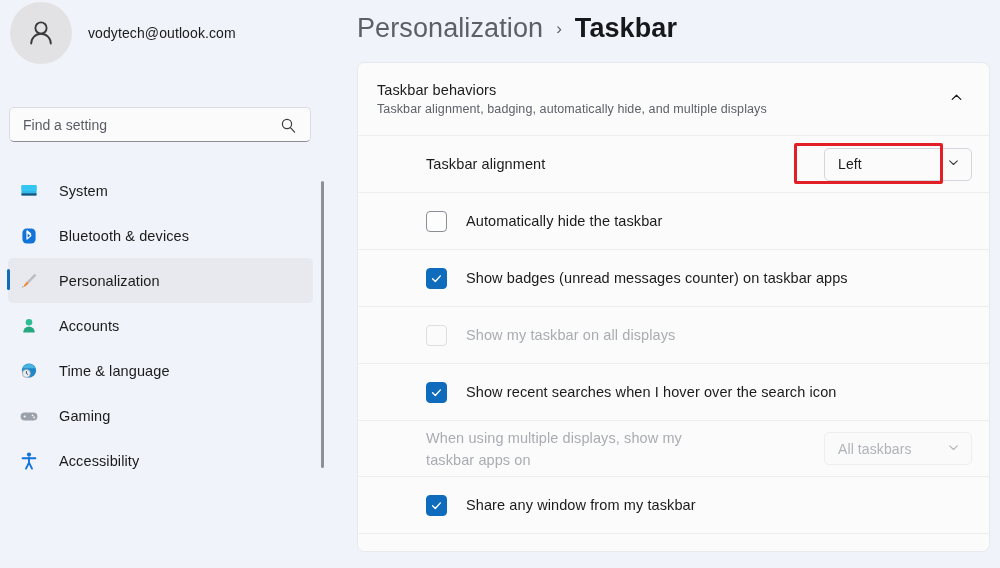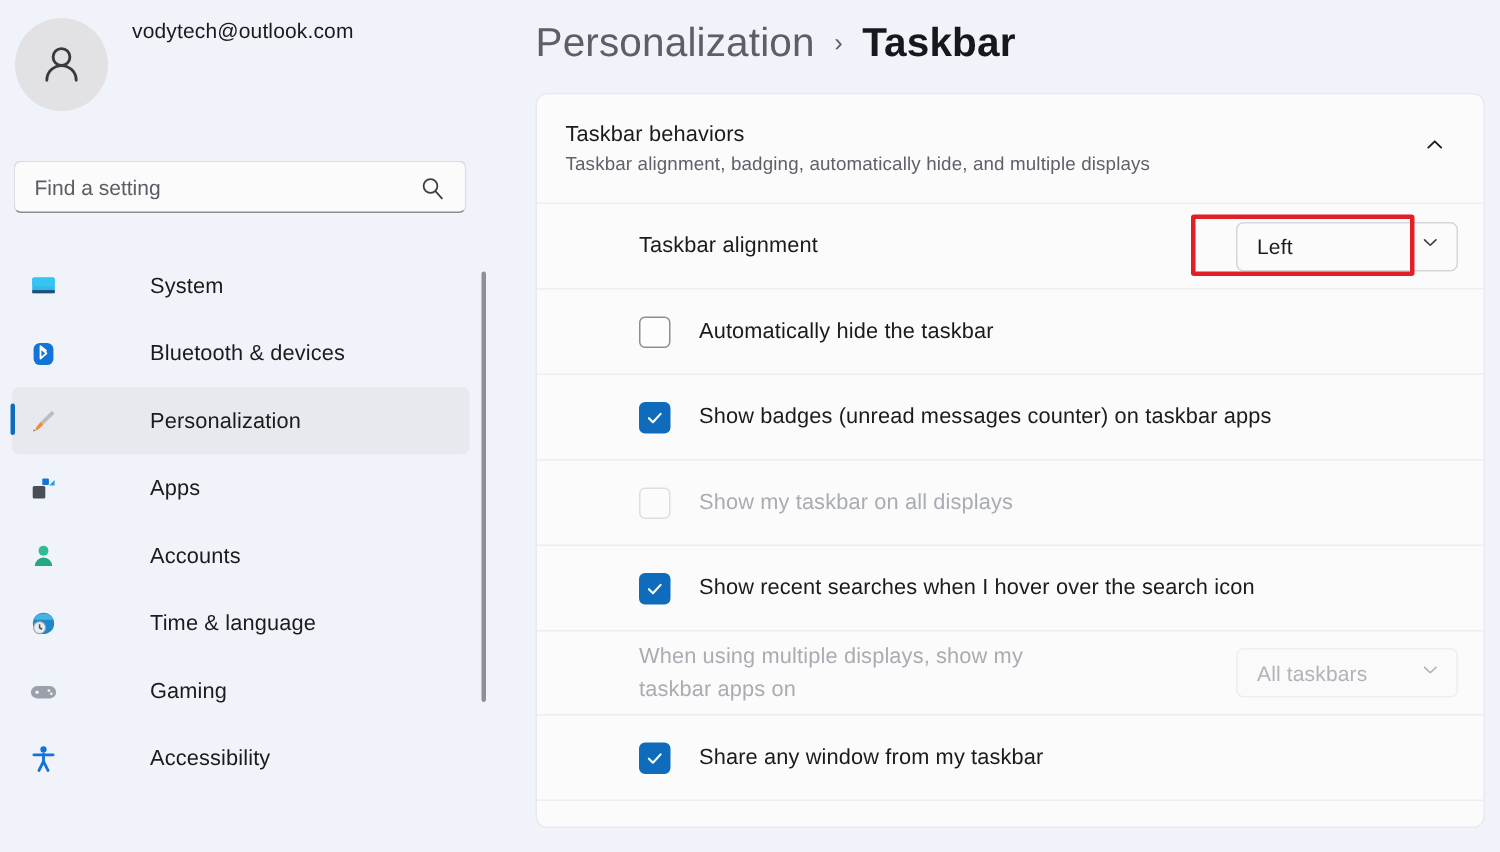--- a/index.html
+++ b/index.html
@@ -10,21 +10,21 @@
     overflow: hidden;
   }
   #root { position: relative; width: 1000px; height: 568px; }
 
   
   #sidebar {
     position: absolute; left: 0; top: 0;
     width: 335px; height: 568px;
     background: #f0f3f9;
   }
-  #account { position: absolute; left: 10px; top: 12px; display: flex; align-items: flex-start; }
+  #account { position: absolute; left: 10px; top: 2px; display: flex; align-items: center; }
   #avatar {
     width: 62px; height: 62px; border-radius: 50%;
     background: #e2e2e4; display: flex; align-items: center; justify-content: center;
   }
   #account-name {
     margin-left: 16px; font-size: 14px; color: #1b1b1b; letter-spacing: .1px;
   }
 
   #search-box {
     position: absolute; left: 9px; top: 107px;
@@ -41,21 +41,21 @@
     font-size: 14px; color: #5a5d64;
     margin-left: 13px; width: 250px;
   }
   #search-input::placeholder { color: #5a5d64; opacity: 1; }
   #search-icon { position: absolute; right: 13px; top: 9px; }
 
   #nav { position: absolute; left: 8px; top: 168px; width: 305px; }
   .nav-item {
     position: relative;
     height: 45px; display: flex; align-items: center;
-    border-radius: 5px; padding-left: 8px; cursor: default; gap: 41px;
+    border-radius: 5px; padding-left: 8px; cursor: default;
   }
   .nav-item.selected { background: #e7e9ee; }
   .nav-item.selected::before {
     content: ""; position: absolute; left: -1px; top: 11px;
     width: 3px; height: 21px; border-radius: 2px; background: #0f6cbd;
   }
   .nav-icon {
     width: 26px; height: 24px; flex: 0 0 26px;
     display: flex; align-items: center; justify-content: center;
   }
@@ -200,30 +200,20 @@
         <span class="nav-icon">
           <svg width="20" height="20" viewBox="0 0 20 20">
             <path d="M15.6 2.8l1.8 1.8-7.6 7.6-1.8-1.8z" fill="#b9bdc4"></path>
             <path d="M8 10.4l1.8 1.8-3.3 3.1-2 .8.6-2.1z" fill="#ef8b34"></path>
             <path d="M4.5 16.1l-1.3.5.4-1.4z" fill="#5c5f66"></path>
           </svg>
         </span>
         <span class="nav-label">Personalization</span>
       </div>
 
-      <div class="nav-item">
-        <span class="nav-icon">
-          <svg width="20" height="20" viewBox="0 0 20 20">
-            <rect x="2.8" y="8" width="8.4" height="8.4" rx="1" fill="#4a4f57"></rect>
-            <rect x="9.2" y="3" width="4.4" height="4.4" rx=".8" fill="#1273d8"></rect>
-            <path d="M13.8 7.6l3.6-3.6v3.6z" fill="#2c9fe0"></path>
-          </svg>
-        </span>
-        <span class="nav-label">Apps</span>
-      </div>
 
       <div class="nav-item">
         <span class="nav-icon">
           <svg width="20" height="20" viewBox="0 0 20 20">
             <circle cx="10" cy="6.2" r="3.3" fill="#2dbd94"></circle>
             <path d="M4.2 16.4a5.8 5.8 0 0 1 11.6 0z" fill="#25a87f"></path>
           </svg>
         </span>
         <span class="nav-label">Accounts</span>
       </div>

